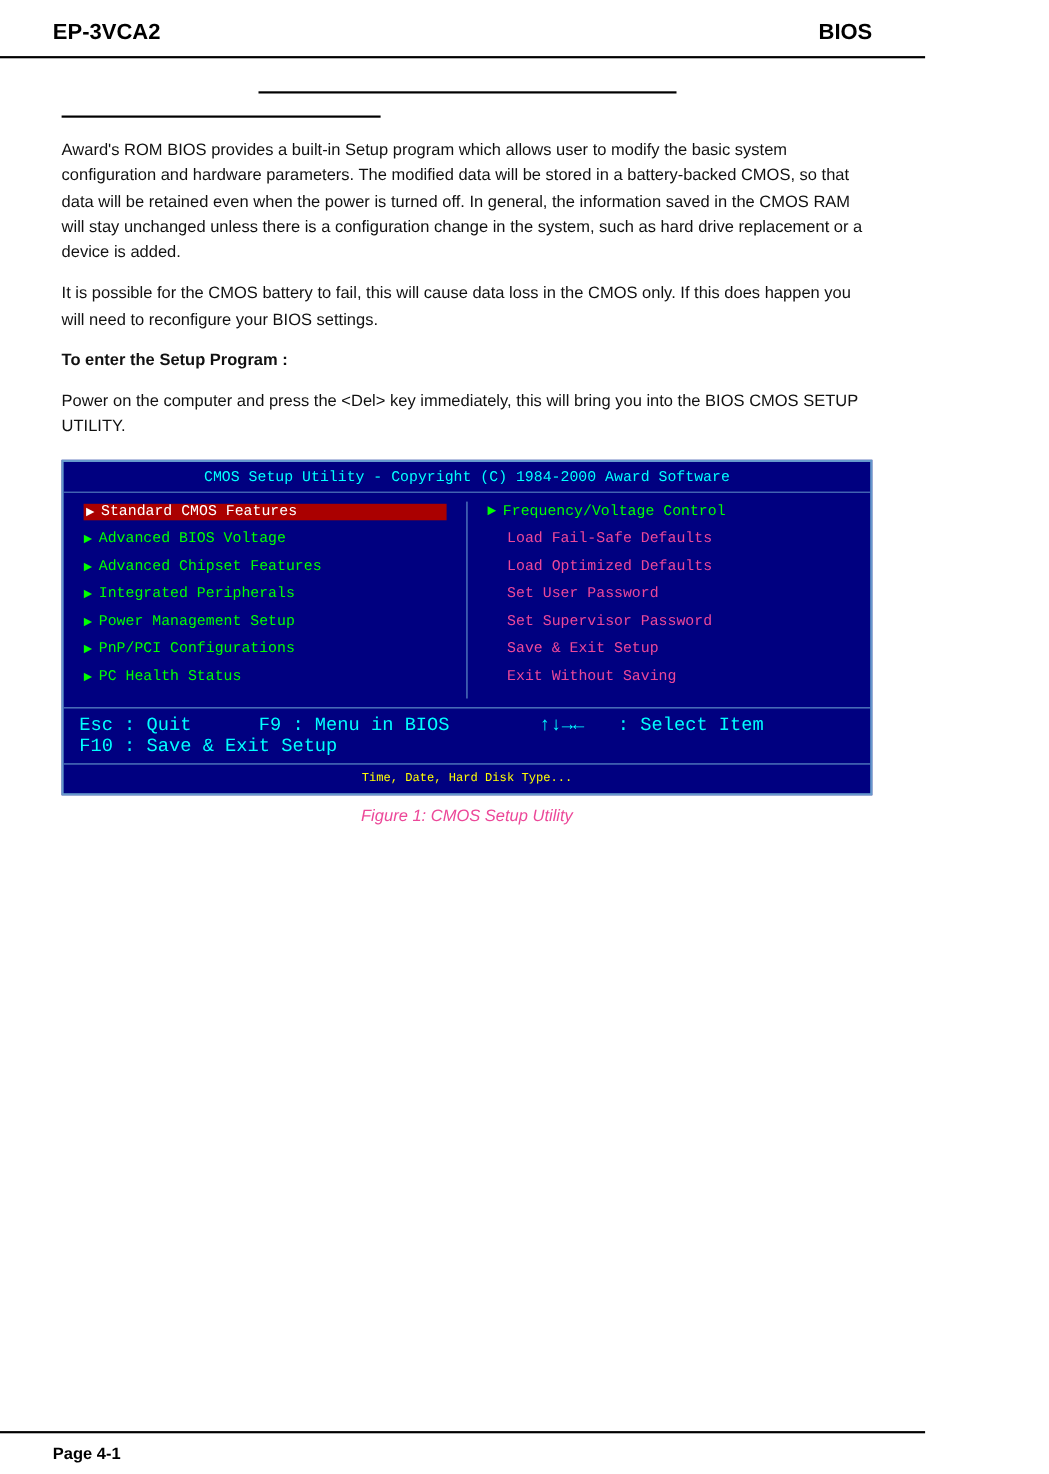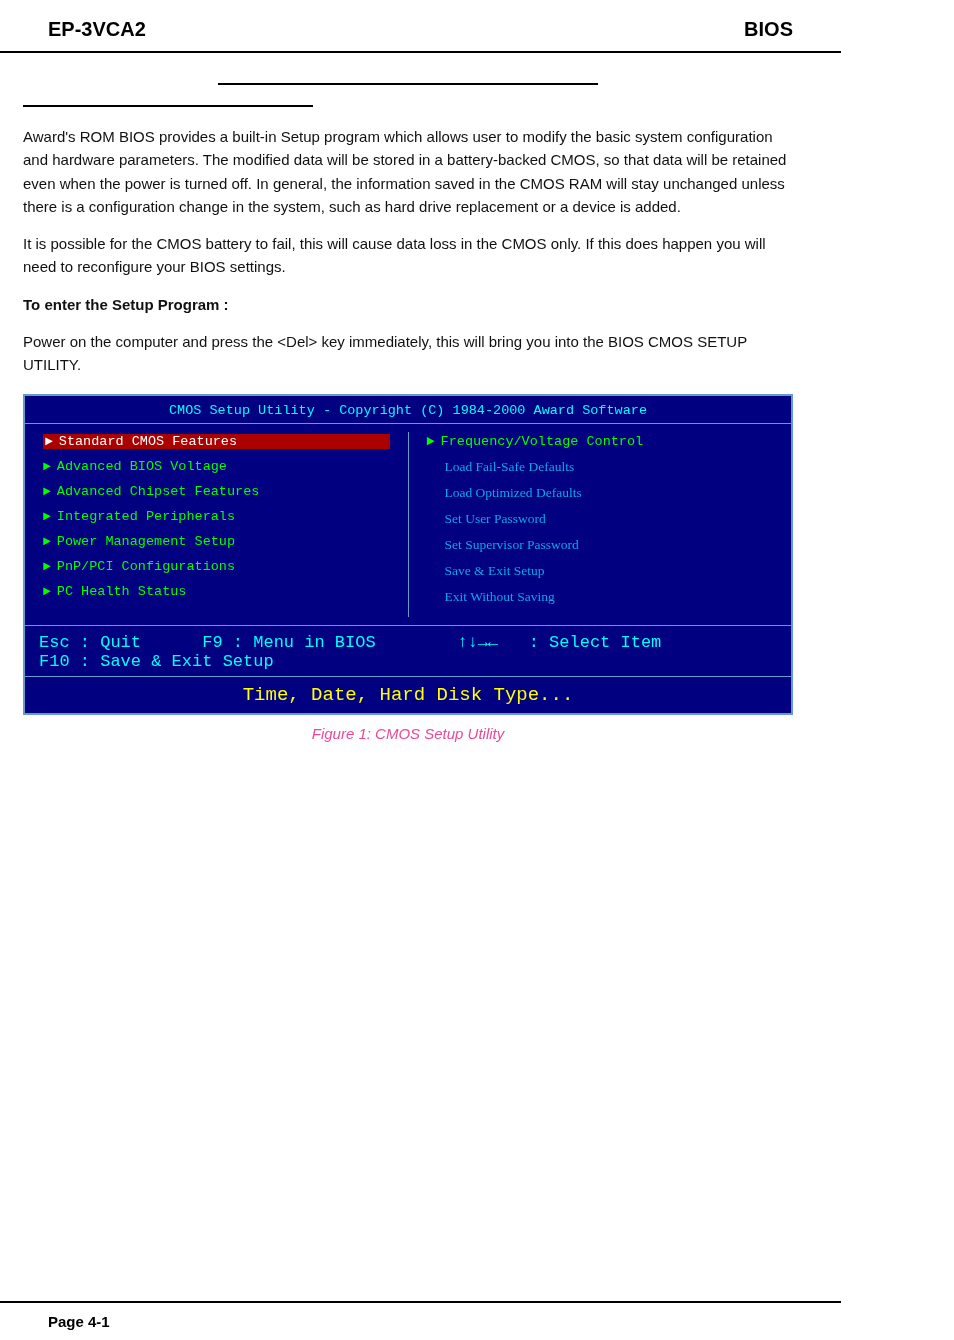--- a/index.html
+++ b/index.html
@@ -30,21 +30,21 @@
       font-size: 20px;
       font-weight: bold;
     }
     .header-right {
       font-size: 20px;
       font-weight: bold;
       text-align: right;
     }
     
     .content {
-      padding: 30px 48px 20px 23px;
+      padding: 30px 48px 20px 56px;
       flex: 1;
     }
     .section-divider-top {
       border: none;
       border-top: 2px solid #000;
       margin: 0 auto 24px auto;
       width: 380px;
     }
     
     .body-text {
@@ -112,38 +112,37 @@
       display: flex;
       align-items: center;
       margin-bottom: 10px;
       color: #00ff00;
       font-family: 'Courier New', Courier, monospace;
       font-size: 13.5px;
       white-space: nowrap;
     }
     .bios-right-item.no-arrow {
       padding-left: 18px;
-      color: #0ea5e9;
-      font-family: Liberation Serif, serif;
+      color: #ec4899;
     }
     .bios-footer {
       background: #000080;
       border-top: 1px solid #6699cc;
       padding: 7px 14px 5px 14px;
       font-family: 'Courier New', Courier, monospace;
       font-size: 17px;
       color: #00ffff;
     }
     .bios-status-bar {
       background: #000080;
       border-top: 1px solid #6699cc;
       text-align: center;
       padding: 7px 0 7px 0;
       font-family: 'Courier New', Courier, monospace;
-      font-size: 19px;
+      font-size: 11px;
       color: #ffff00;
     }
     
     .figure-caption {
       text-align: center;
       font-style: italic;
       font-size: 15px;
       margin: 8px 0 18px 0;
       color: #ec4899;
     }

